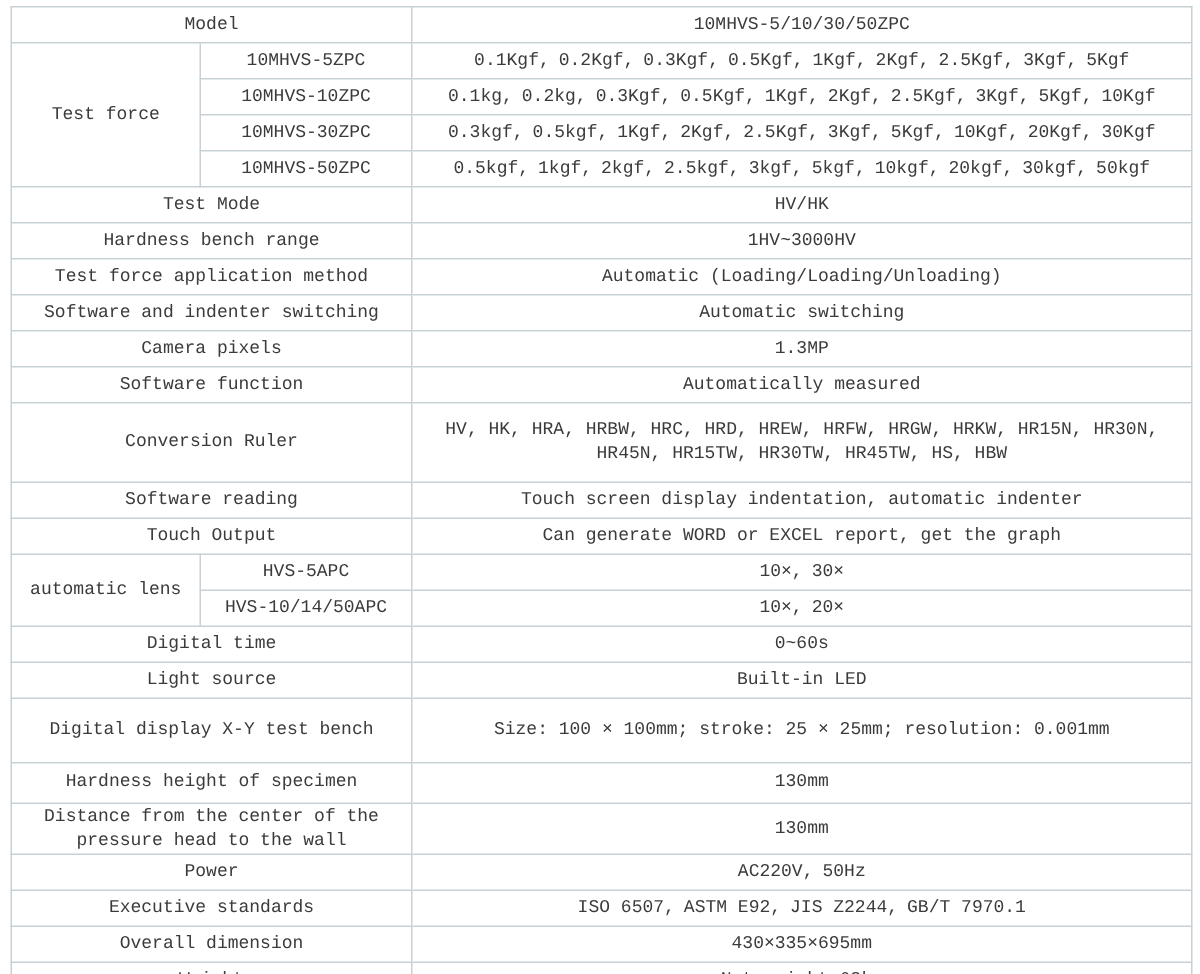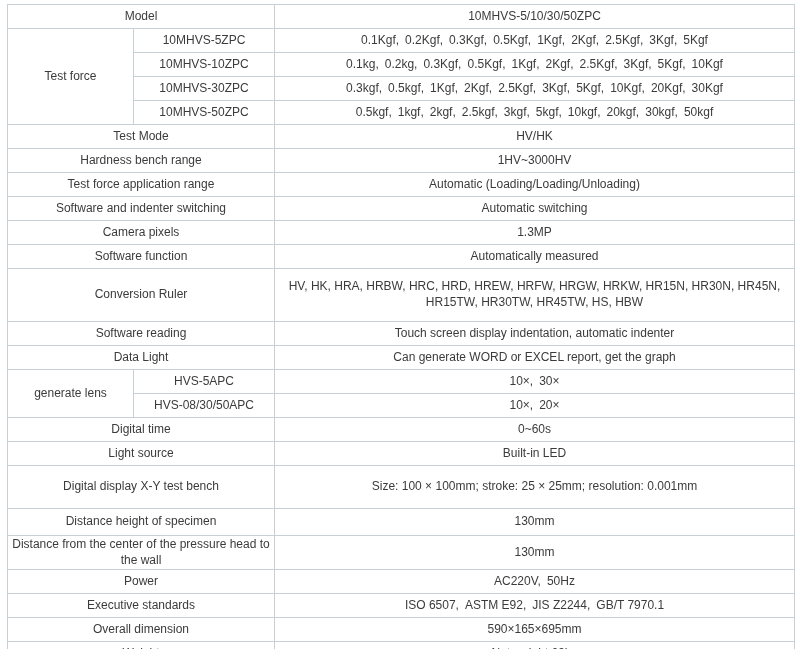--- a/index.html
+++ b/index.html
@@ -30,20 +30,21 @@
   td{
     border:1px solid var(--border);
     font-size:12px;
     color:var(--text);
     text-align:center;
     vertical-align:middle;
     padding:1px 6px;
     height:21px;
     line-height:1.3;
     word-wrap:break-word;
+    font-family:Liberation Mono, monospace;
   }
   tr[data-name="row-conversion-ruler"] td{height:50px;}
   tr[data-name="row-xy-bench"] td{height:40px;}
   tr[data-name="row-distance-wall"] td{height:26px; padding:1px 2px;}
   tr[data-name="row-max-height"] td{height:24px;}
 </style>
 </head>
 <body>
 
 <div class="table-wrap" data-name="spec-table-container">
@@ -77,21 +78,21 @@
         </tr>
         <tr data-name="row-test-mode">
           <td colspan="2" data-name="test-mode-label">Test Mode</td>
           <td data-name="test-mode-value">HV/HK</td>
         </tr>
         <tr data-name="row-hardness-range">
           <td colspan="2" data-name="hardness-range-label">Hardness bench range</td>
           <td data-name="hardness-range-value">1HV~3000HV</td>
         </tr>
         <tr data-name="row-force-application">
-          <td colspan="2" data-name="force-application-label">Test force application range</td>
+          <td colspan="2" data-name="force-application-label">Test force application method</td>
           <td data-name="force-application-value">Automatic (Loading/Loading/Unloading)</td>
         </tr>
         <tr data-name="row-objective-indenter-switching">
           <td colspan="2" data-name="objective-indenter-switching-label">Software and indenter switching</td>
           <td data-name="objective-indenter-switching-value">Automatic switching</td>
         </tr>
         <tr data-name="row-camera-pixels">
           <td colspan="2" data-name="camera-pixels-label">Camera pixels</td>
           <td data-name="camera-pixels-value">1.3MP</td>
         </tr>
@@ -101,63 +102,63 @@
         </tr>
         <tr data-name="row-conversion-ruler">
           <td colspan="2" data-name="conversion-ruler-label">Conversion Ruler</td>
           <td data-name="conversion-ruler-value">HV, HK, HRA, HRBW, HRC, HRD, HREW, HRFW, HRGW, HRKW, HR15N, HR30N, HR45N, HR15TW, HR30TW, HR45TW, HS, HBW</td>
         </tr>
         <tr data-name="row-hardness-reading">
           <td colspan="2" data-name="hardness-reading-label">Software reading</td>
           <td data-name="hardness-reading-value">Touch screen display indentation, automatic indenter</td>
         </tr>
         <tr data-name="row-data-output">
-          <td colspan="2" data-name="data-output-label">Data Light</td>
+          <td colspan="2" data-name="data-output-label">Touch Output</td>
           <td data-name="data-output-value">Can generate WORD or EXCEL report, get the graph</td>
         </tr>
         <tr data-name="row-objective-lens-5apc">
-          <td rowspan="2" data-name="objective-lens-5apc-group">generate lens</td>
+          <td rowspan="2" data-name="objective-lens-5apc-group">automatic lens</td>
           <td data-name="objective-lens-5apc-sub">HVS-5APC</td>
           <td data-name="objective-lens-5apc-value">10×, 30×</td>
         </tr>
         <tr data-name="row-objective-lens-10-30-50apc">
-          <td data-name="objective-lens-10-30-50apc-sub">HVS-08/30/50APC</td>
+          <td data-name="objective-lens-10-30-50apc-sub">HVS-10/14/50APC</td>
           <td data-name="objective-lens-10-30-50apc-value">10×, 20×</td>
         </tr>
         <tr data-name="row-loading-time">
           <td colspan="2" data-name="loading-time-label">Digital time</td>
           <td data-name="loading-time-value">0~60s</td>
         </tr>
         <tr data-name="row-light-source">
           <td colspan="2" data-name="light-source-label">Light source</td>
           <td data-name="light-source-value">Built-in LED</td>
         </tr>
         <tr data-name="row-xy-bench">
           <td colspan="2" data-name="xy-bench-label">Digital display X-Y test bench</td>
           <td data-name="xy-bench-value">Size: 100 × 100mm; stroke: 25 × 25mm; resolution: 0.001mm</td>
         </tr>
         <tr data-name="row-max-height">
-          <td colspan="2" data-name="max-height-label">Distance height of specimen</td>
+          <td colspan="2" data-name="max-height-label">Hardness height of specimen</td>
           <td data-name="max-height-value">130mm</td>
         </tr>
         <tr data-name="row-distance-wall">
           <td colspan="2" data-name="distance-wall-label">Distance from the center of the pressure head to the wall</td>
           <td data-name="distance-wall-value">130mm</td>
         </tr>
         <tr data-name="row-power">
           <td colspan="2" data-name="power-label">Power</td>
           <td data-name="power-value">AC220V, 50Hz</td>
         </tr>
         <tr data-name="row-executive-standards">
           <td colspan="2" data-name="executive-standards-label">Executive standards</td>
           <td data-name="executive-standards-value">ISO 6507, ASTM E92, JIS Z2244, GB/T 7970.1</td>
         </tr>
         <tr data-name="row-overall-dimension">
           <td colspan="2" data-name="overall-dimension-label">Overall dimension</td>
-          <td data-name="overall-dimension-value">590×165×695mm</td>
+          <td data-name="overall-dimension-value">430×335×695mm</td>
         </tr>
         <tr data-name="row-weight">
           <td colspan="2" data-name="weight-label">Weight</td>
           <td data-name="weight-value">Net weight 63kg</td>
         </tr>
       </tbody>
   </table>
 </div>
 
 </body></html>

